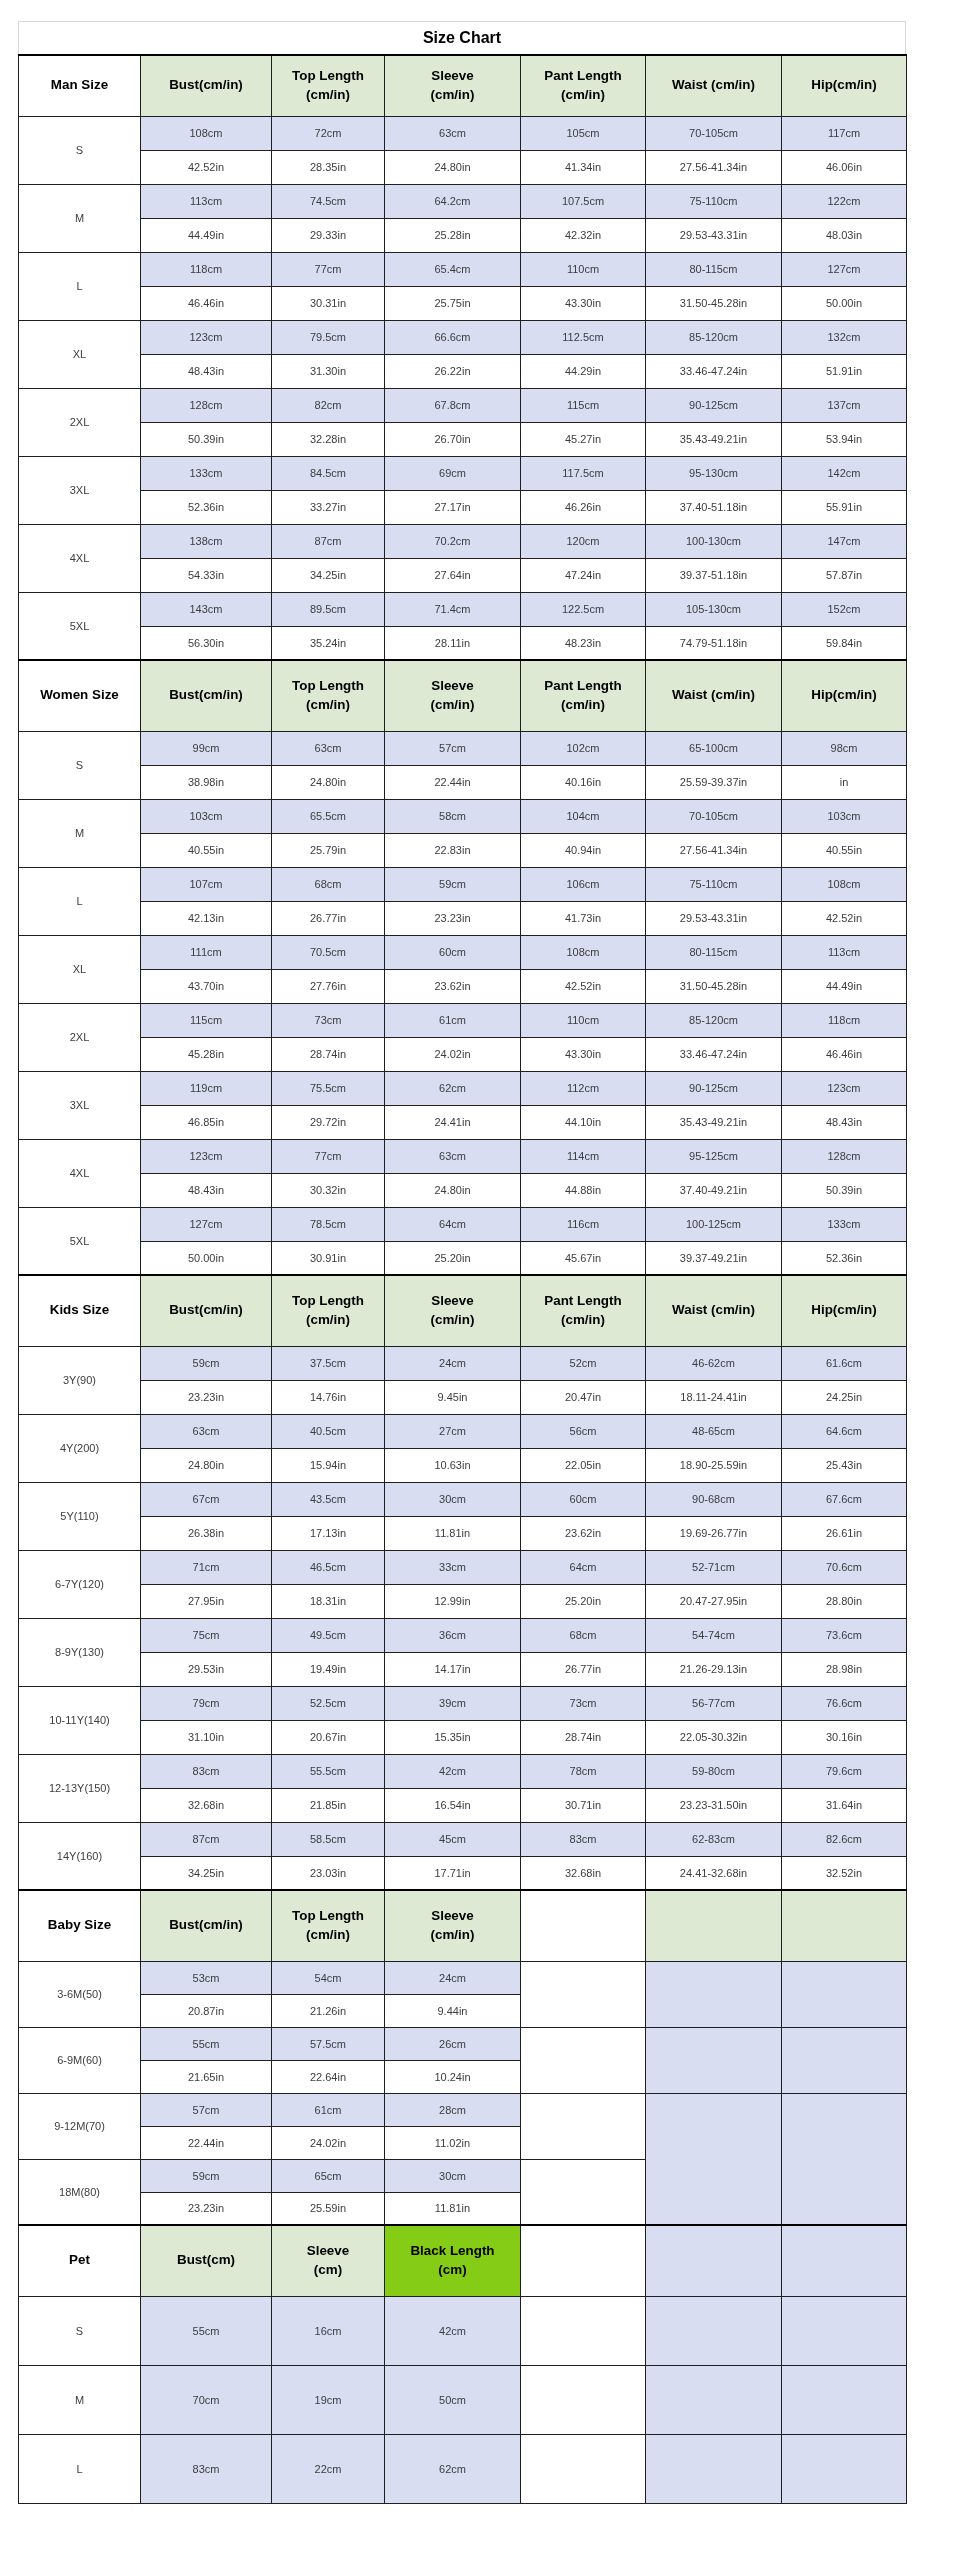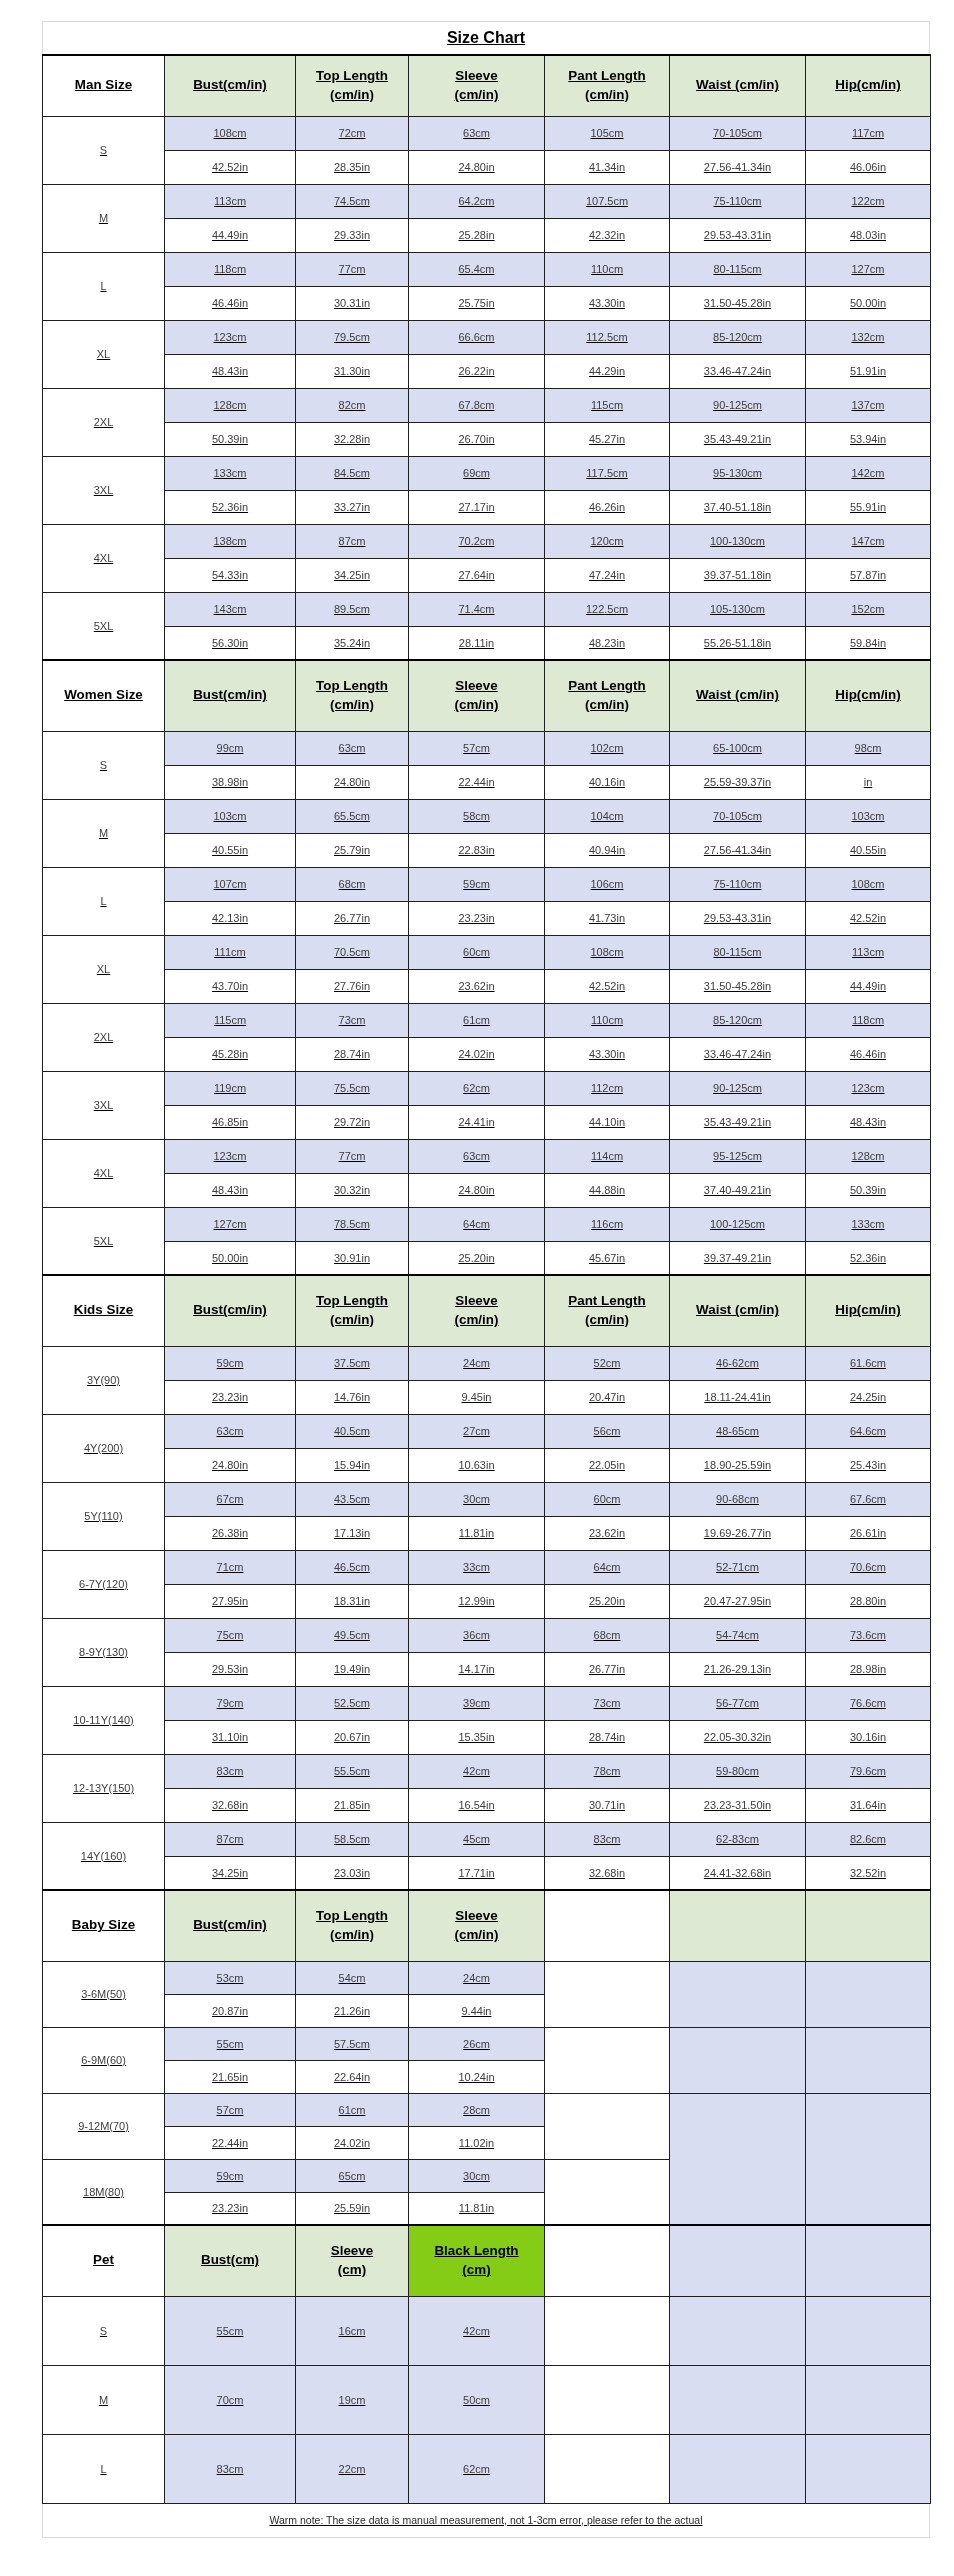--- a/index.html
+++ b/index.html
@@ -1,18 +1,18 @@
 <!DOCTYPE html>
 <html><head>
 <meta charset="utf-8">
 <style>
   html,body{margin:0;padding:0;background:#fff;}
   body{width:954px;height:2576px;font-family:"Liberation Sans",sans-serif;-webkit-font-smoothing:antialiased;}
   .page{padding-top:21px;}
-  .chart-wrap{margin-left:42px;width:888px;text-decoration:underline;}
+  .chart-wrap{margin-left:18px;width:888px;}
   .chart-title{box-sizing:border-box;height:33px;line-height:32px;text-align:center;font-weight:bold;font-size:16px;color:#000;border:1px solid #d9d9d9;border-bottom:none;background:#fff;}
   table.size-table{border-collapse:collapse;table-layout:fixed;width:888px;border:1.9px solid #000;padding-left:11px;}
   .size-table th,.size-table td{border:1px solid #1f1f1f;text-align:center;vertical-align:middle;padding:0 1.9px;overflow:hidden;}
   tr.hrow th{border-top:2.9px solid #000;font-size:13.4px;font-weight:bold;color:#000;white-space:pre-line;line-height:1.4;background:#fff;}
   tr.hrow th.hg{background:#dde9d3;}
   tr.hrow th.hy{background:#84cc16;}
   tr.hrow th.hb{background:#d8ddf1;}
   tr.hrow th.hw{background:#fff;}
   .sec-man tr.hrow{height:61px;}
   .sec-women tr.hrow,.sec-kids tr.hrow,.sec-baby tr.hrow,.sec-pet tr.hrow{height:71px;}
@@ -180,21 +180,21 @@
             <td class="cm">71.4cm</td>
             <td class="cm">122.5cm</td>
             <td class="cm">105-130cm</td>
             <td class="cm hipcol">152cm</td>
           </tr>
           <tr class="rA">
             <td class="in">56.30in</td>
             <td class="in">35.24in</td>
             <td class="in">28.11in</td>
             <td class="in">48.23in</td>
-            <td class="in">55.26-51.18in</td>
+            <td class="in">74.79-51.18in</td>
             <td class="in hipcol">59.84in</td>
           </tr>
         </tbody>
         <tbody class="sec-women">
           <tr class="hrow sec-women">
             <th>Women Size</th>
             <th class="hg">Bust(cm/in)</th>
             <th class="hg">Top Length
 (cm/in)</th>
             <th class="hg">Sleeve
@@ -592,16 +592,15 @@
             <td class="size">L</td>
             <td class="cm">83cm</td>
             <td class="cm">22cm</td>
             <td class="cm">62cm</td>
             <td class="ew"></td>
             <td class="eb"></td>
             <td class="eb hipcol"></td>
           </tr>
         </tbody>
       </table>
-    <div class="chart-footer">Warm note: The size data is manual measurement, not 1-3cm error, please refer to the actual</div>
   </div>
 </div>
 
 
 </body></html>

